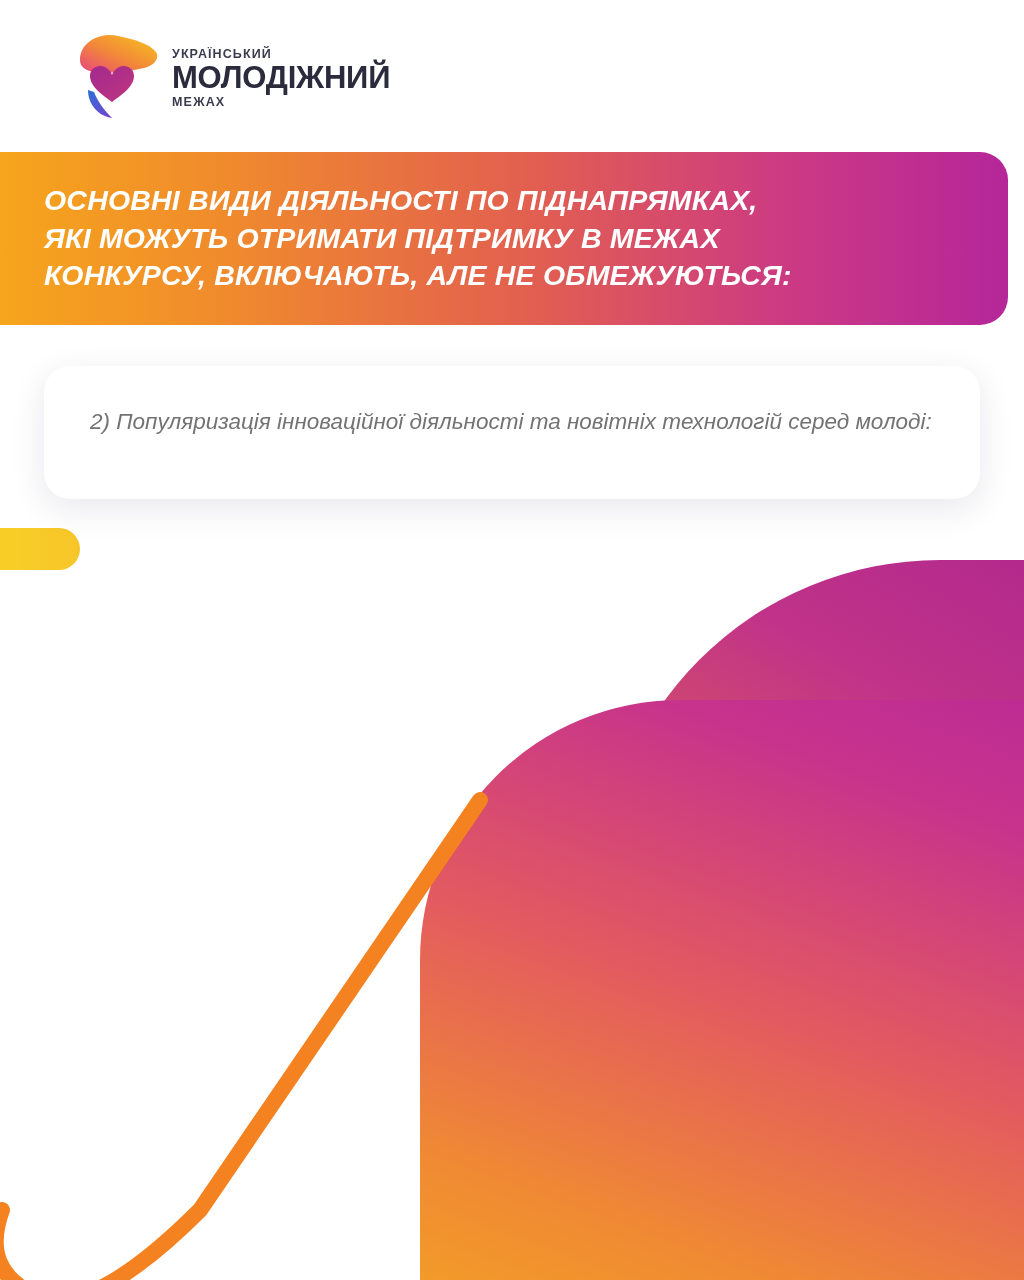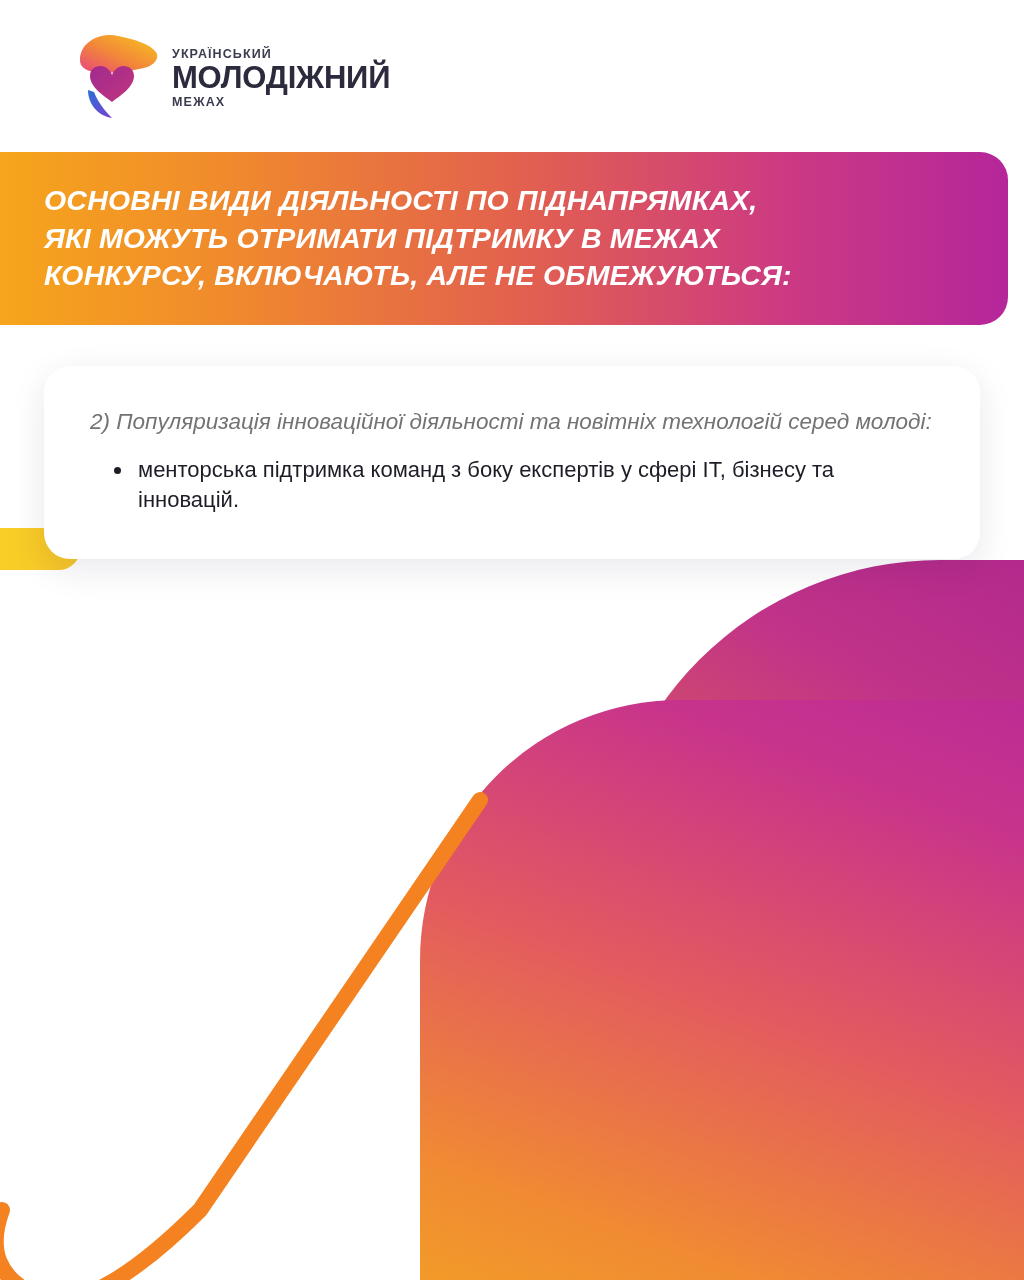--- a/index.html
+++ b/index.html
@@ -226,15 +226,14 @@
 
 <div class="header-banner">
   <h1 class="header-title">ОСНОВНІ ВИДИ ДІЯЛЬНОСТІ ПО ПІДНАПРЯМКАХ,
 ЯКІ МОЖУТЬ ОТРИМАТИ ПІДТРИМКУ В МЕЖАХ
 КОНКУРСУ, ВКЛЮЧАЮТЬ, АЛЕ НЕ ОБМЕЖУЮТЬСЯ:</h1>
 </div>
 
 <div class="card">
   <p class="card-intro">2) Популяризація інноваційної діяльності та новітніх технологій серед молоді:</p>
   <ul class="bullets">
-    <li>менторська підтримка команд з боку експертів у сфері ІТ, бізнесу та інновацій.</li>
   </ul>
 </div>
 
 </body></html>

